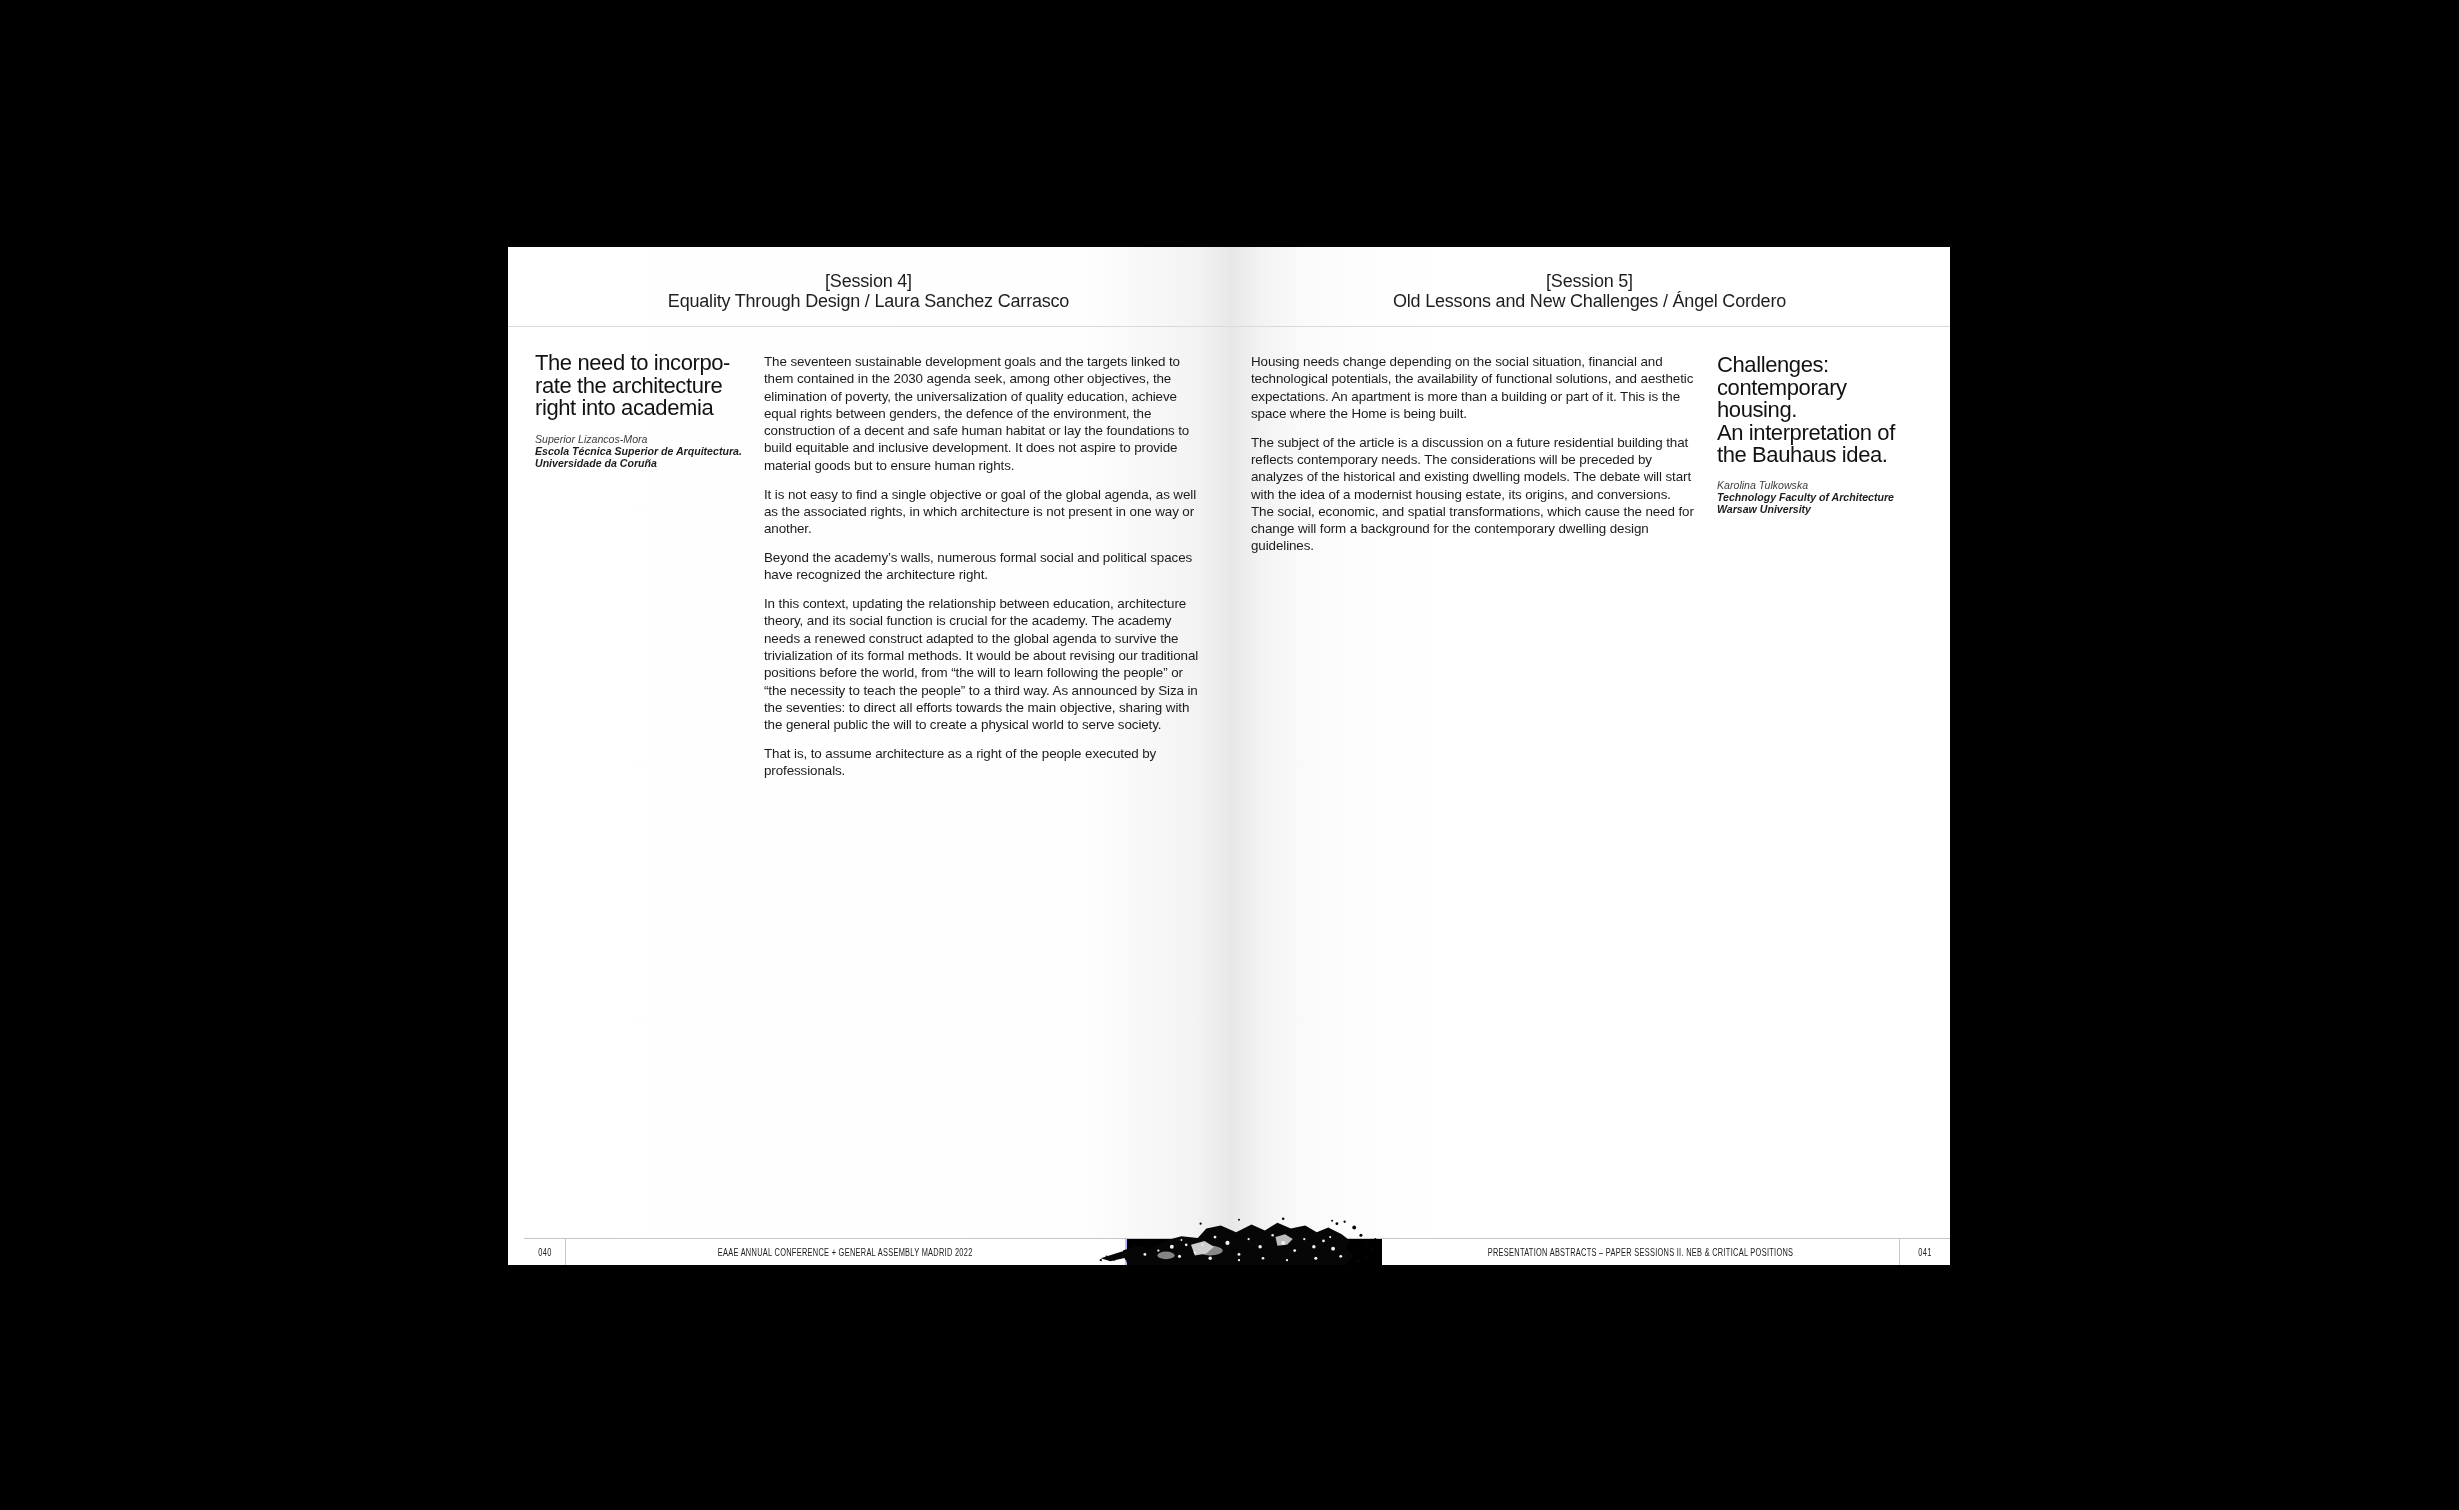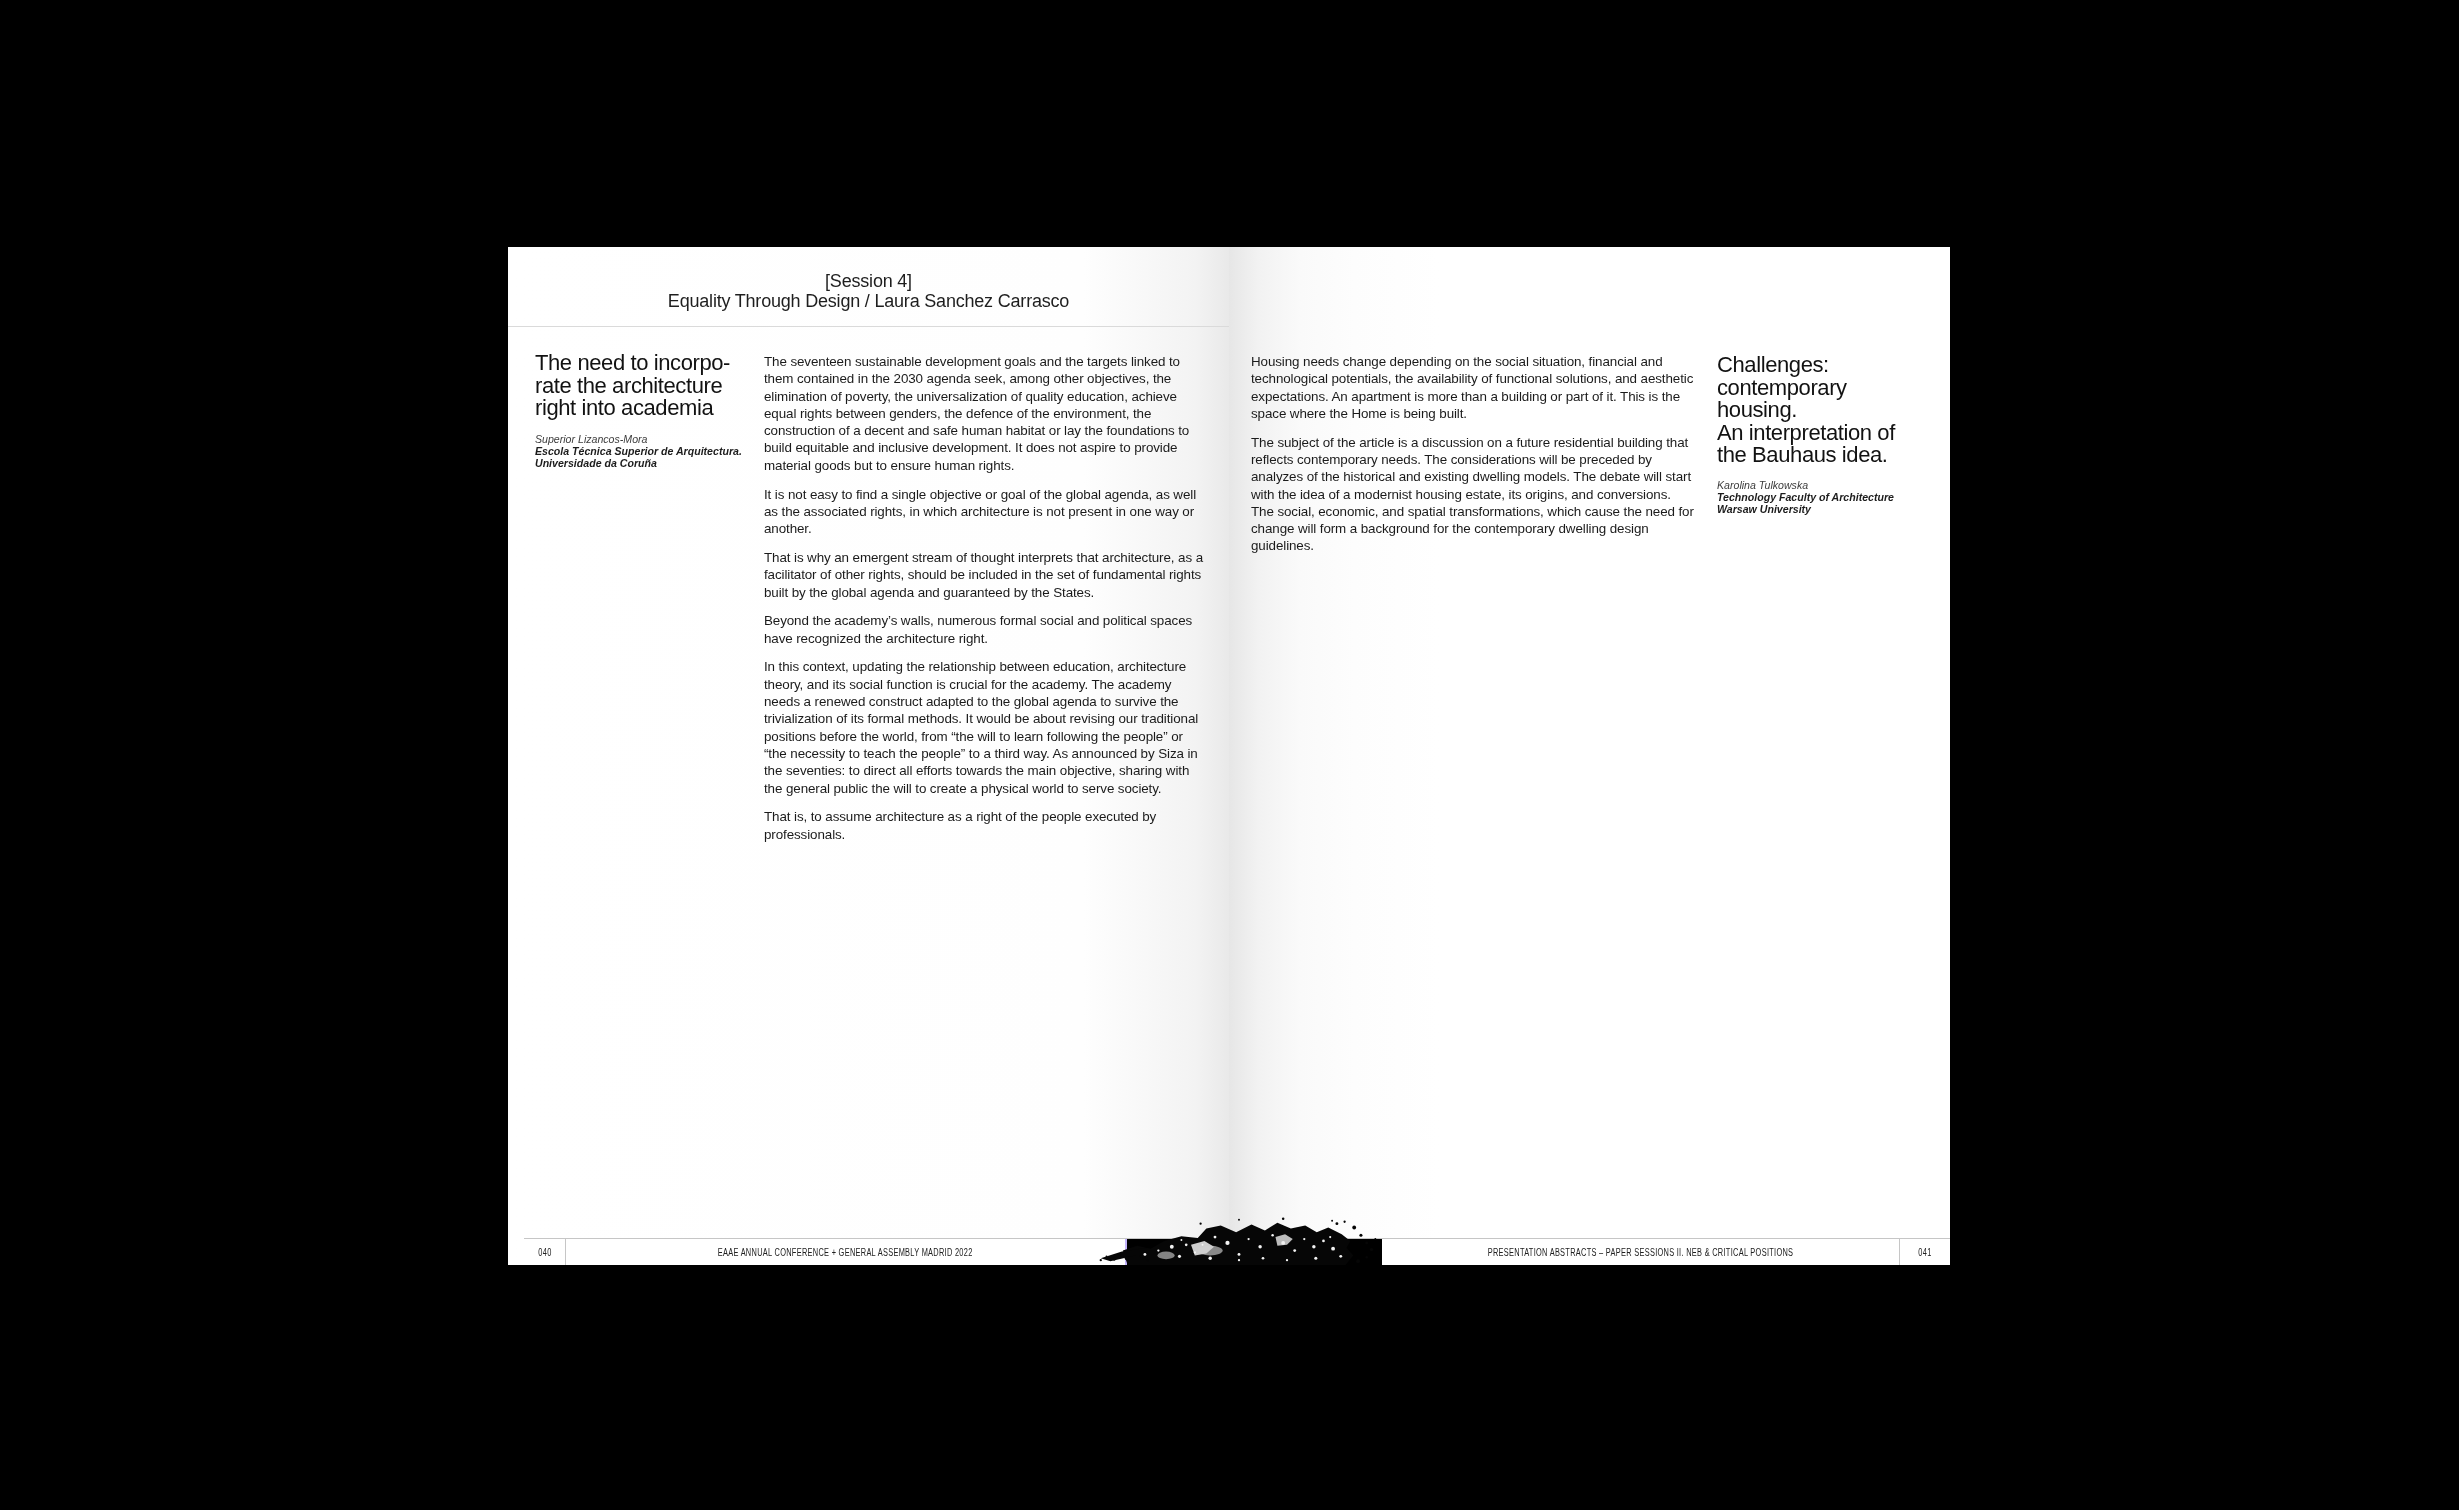--- a/index.html
+++ b/index.html
@@ -67,38 +67,41 @@
         <div class="author-name">Superior Lizancos-Mora</div>
         <div>
             <div class="affil-line">Escola Técnica Superior de Arquitectura.</div>
             <div class="affil-line">Universidade da Coruña</div>
           </div>
       </div>
 
       <div class="body-col">
           <p>The seventeen sustainable development goals and the targets linked to them contained in the 2030 agenda seek, among other objectives, the elimination of poverty, the universalization of quality education, achieve equal rights between genders, the defence of the environment, the construction of a decent and safe human habitat or lay the foundations to build equitable and inclusive development. It does not aspire to provide material goods but to ensure human rights.</p>
           <p>It is not easy to find a single objective or goal of the global agenda, as well as the associated rights, in which architecture is not present in one way or another.</p>
-          <p>That is why an emergent stream of thought interprets that architecture, as a facilitator of other rights, should be included in the set of fundamental rights built by the global agenda and guaranteed by the States.</p>
           <p>Beyond the academy’s walls, numerous formal social and political spaces have recognized the architecture right.</p>
           <p>In this context, updating the relationship between education, architecture theory, and its social function is crucial for the academy. The academy needs a renewed construct adapted to the global agenda to survive the trivialization of its formal methods. It would be about revising our traditional positions before the world, from “the will to learn following the people” or “the necessity to teach the people” to a third way. As announced by Siza in the seventies: to direct all efforts towards the main objective, sharing with the general public the will to create a physical world to serve society.</p>
           <p>That is, to assume architecture as a right of the people executed by professionals.</p>
         </div>
 
       <footer class="pg-footer">
         <div class="fcell fc-num">
           <span class="ftext">040</span>
         </div>
         <div class="fcell fc-main">
           <span class="ftext">EAAE ANNUAL CONFERENCE + GENERAL ASSEMBLY MADRID 2022</span>
         </div>
         <div class="fcell fc-black"></div>
       </footer>
     </section>
 
     <section class="page right">
+      <header class="pg-header">
+        <div>[Session 5]</div>
+        <div>Old Lessons and New Challenges / Ángel Cordero</div>
+      </header>
 
       <div class="body-col">
           <p>Housing needs change depending on the social situation, financial and technological potentials, the availability of functional solutions, and aesthetic expectations. An apartment is more than a building or part of it. This is the space where the Home is being built.</p>
           <p>The subject of the article is a discussion on a future residential building that reflects contemporary needs. The considerations will be preceded by analyzes of the historical and existing dwelling models. The debate will start with the idea of a modernist housing estate, its origins, and conversions. The social, economic, and spatial transformations, which cause the need for change will form a background for the contemporary dwelling design guidelines.</p>
         </div>
 
       <h1 class="art-title">
           <div class="title-line">Challenges:</div>
           <div class="title-line">contemporary</div>
           <div class="title-line">housing.</div>

